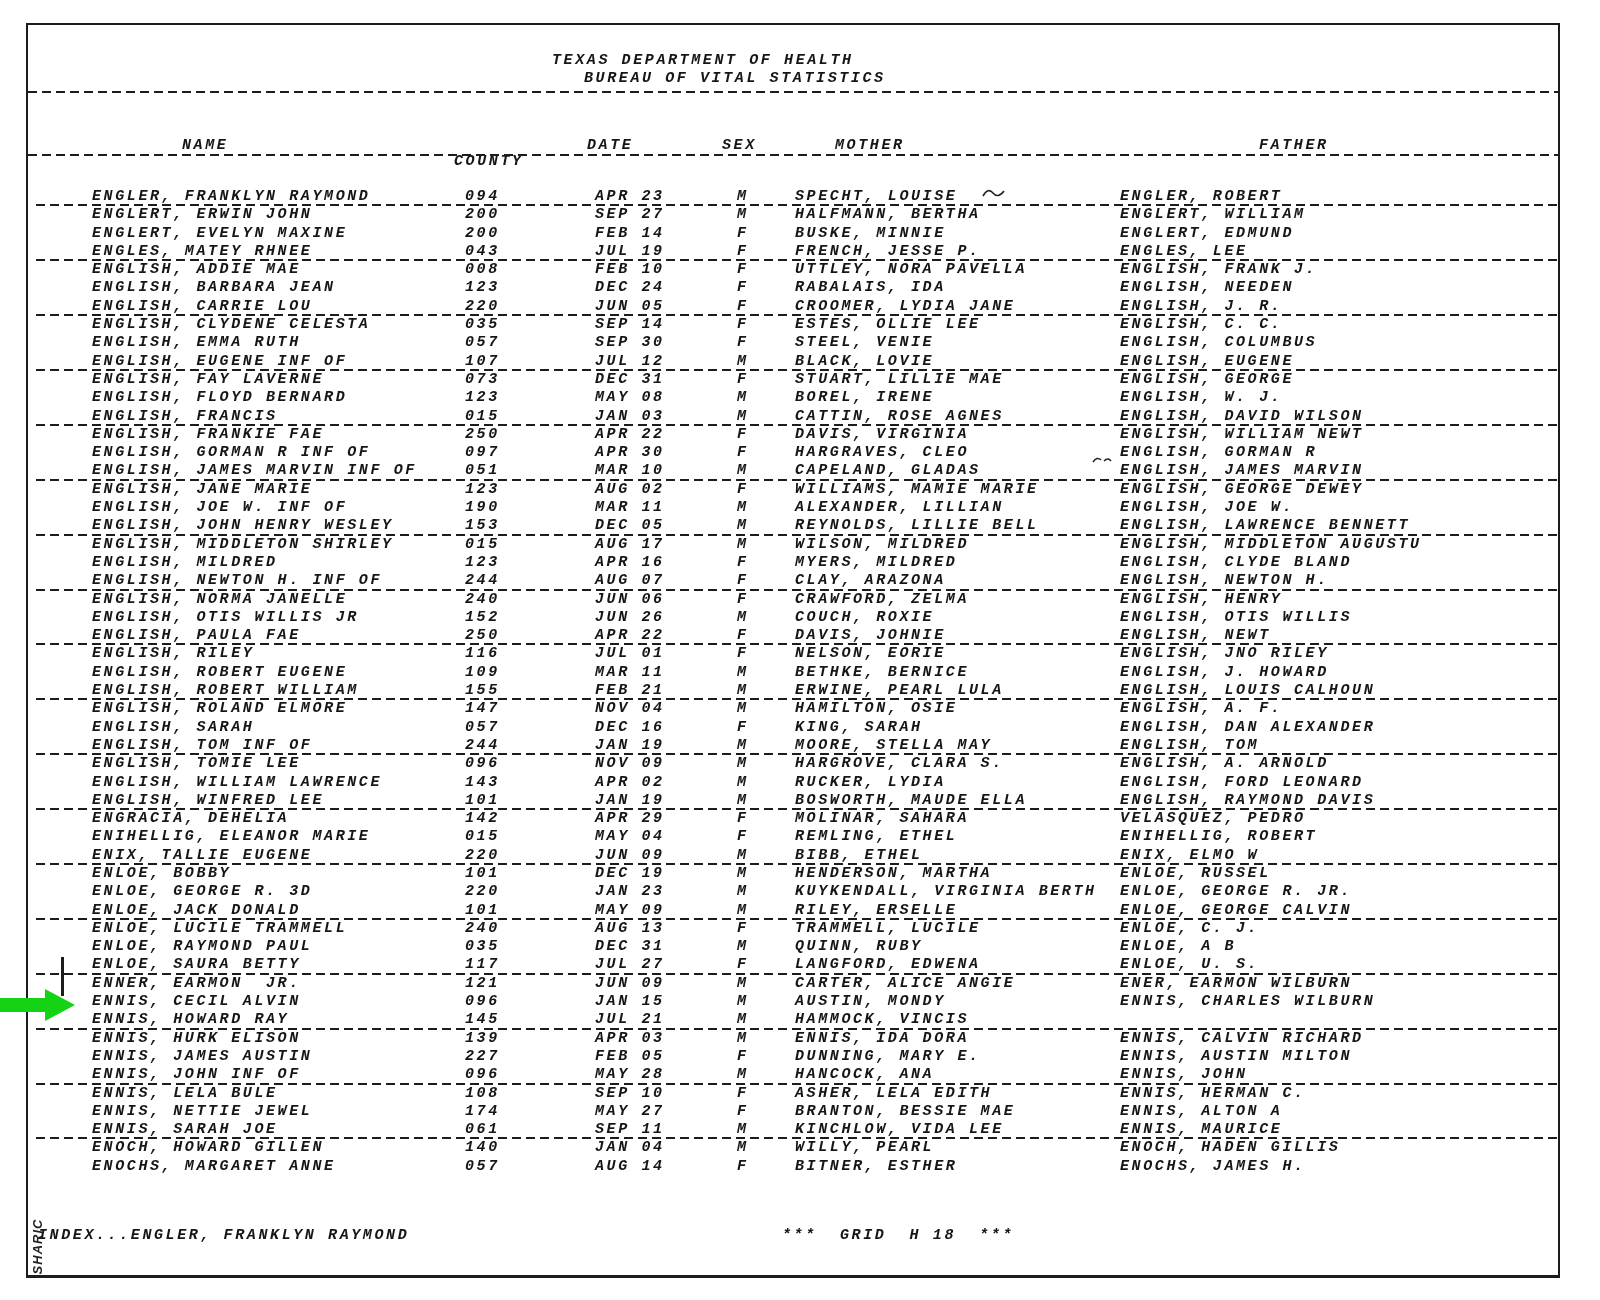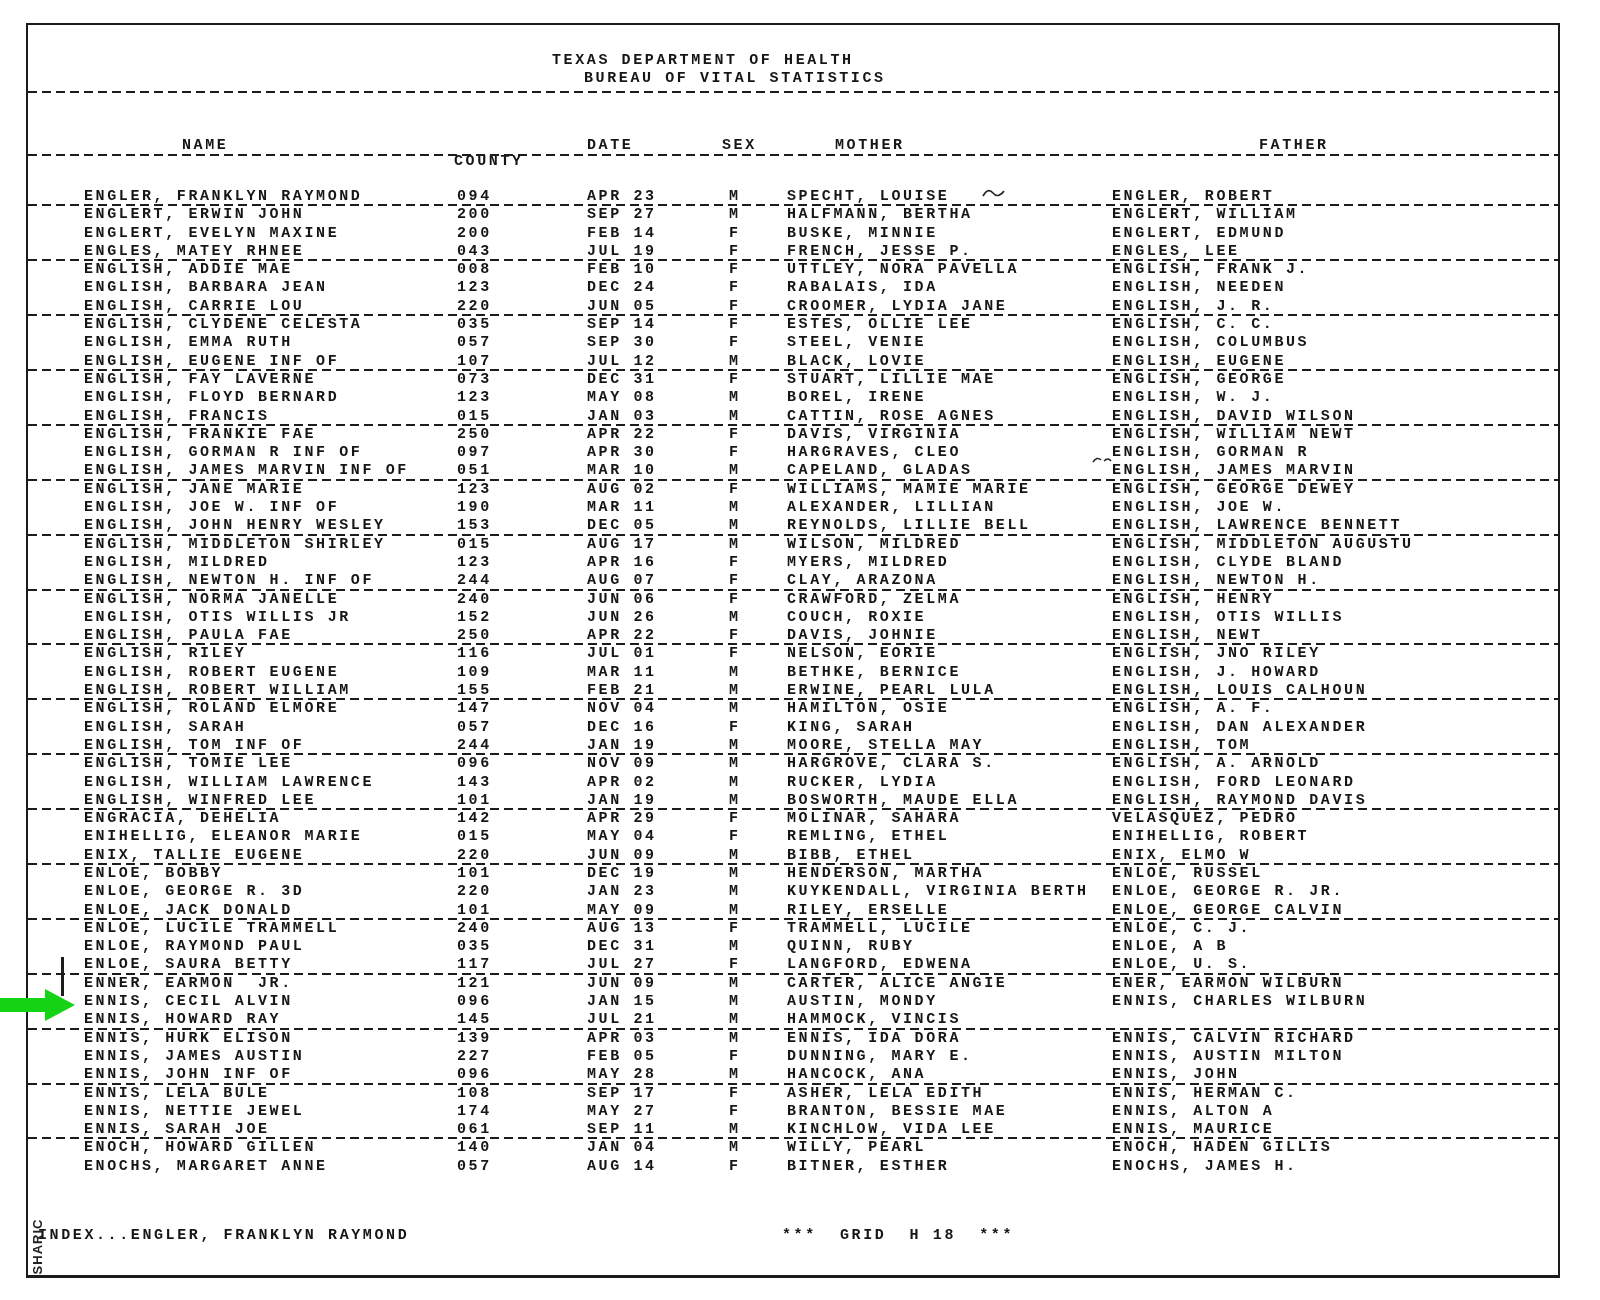--- a/index.html
+++ b/index.html
@@ -5,20 +5,21 @@
   html,body{margin:0;padding:0;background:#ffffff;}
   body{
     width:1600px;height:1300px;position:relative;overflow:hidden;
     font-family:"Liberation Mono","DejaVu Sans Mono",monospace;
     color:#161616;
   }
   .sheet-frame{
     position:absolute;left:26px;top:23px;width:1534px;height:1255px;
     border:2px solid #1c1c1c;border-bottom-width:3px;box-sizing:border-box;
     background:#ffffff;
+    font-style:italic;
   }
   .mono{
     font-family:"Liberation Mono","DejaVu Sans Mono",monospace;
     font-weight:700;font-size:15px;letter-spacing:2.6px;
     white-space:pre;color:#161616;
   }
   .abs{position:absolute;}
   .dashline{
     position:absolute;left:0;right:0;height:2px;
     background-image:repeating-linear-gradient(90deg,#1c1c1c 0 9px,transparent 9px 14px);
@@ -29,21 +30,21 @@
   .dash-top{top:66px;}
   .cycle-line{left:228px;top:72px;}
   
   .colhead{top:112px;}
   .dash-under-headers{top:129px;}
   
   .rows-host{position:absolute;left:0;right:0;top:163px;}
   .row{
     position:relative;display:grid;height:18.3px;align-items:center;
     grid-template-columns:373px 130px 142px 58px 325px 1fr;
-    padding-left:56px;box-sizing:border-box;
+    padding-left:56px;box-sizing:border-box;margin-left:8px;
   }
   .row span{
     font-weight:700;font-size:15px;letter-spacing:2.6px;white-space:pre;
     line-height:18.3px;overflow:visible;
   }
   .row.dashed::after{
     content:"";position:absolute;left:0;right:0;bottom:0;height:2px;
     background-image:repeating-linear-gradient(90deg,#1c1c1c 0 9px,transparent 9px 14px);
   }
   
@@ -471,21 +472,21 @@
         <span>ENNIS, JOHN INF OF</span>
         <span>096</span>
         <span>MAY 28</span>
         <span>M</span>
         <span>HANCOCK, ANA</span>
         <span>ENNIS, JOHN</span>
       </div>
       <div class="row">
         <span>ENNIS, LELA BULE</span>
         <span>108</span>
-        <span>SEP 17</span>
+        <span>SEP 10</span>
         <span>F</span>
         <span>ASHER, LELA EDITH</span>
         <span>ENNIS, HERMAN C.</span>
       </div>
       <div class="row">
         <span>ENNIS, NETTIE JEWEL</span>
         <span>174</span>
         <span>MAY 27</span>
         <span>F</span>
         <span>BRANTON, BESSIE MAE</span>

